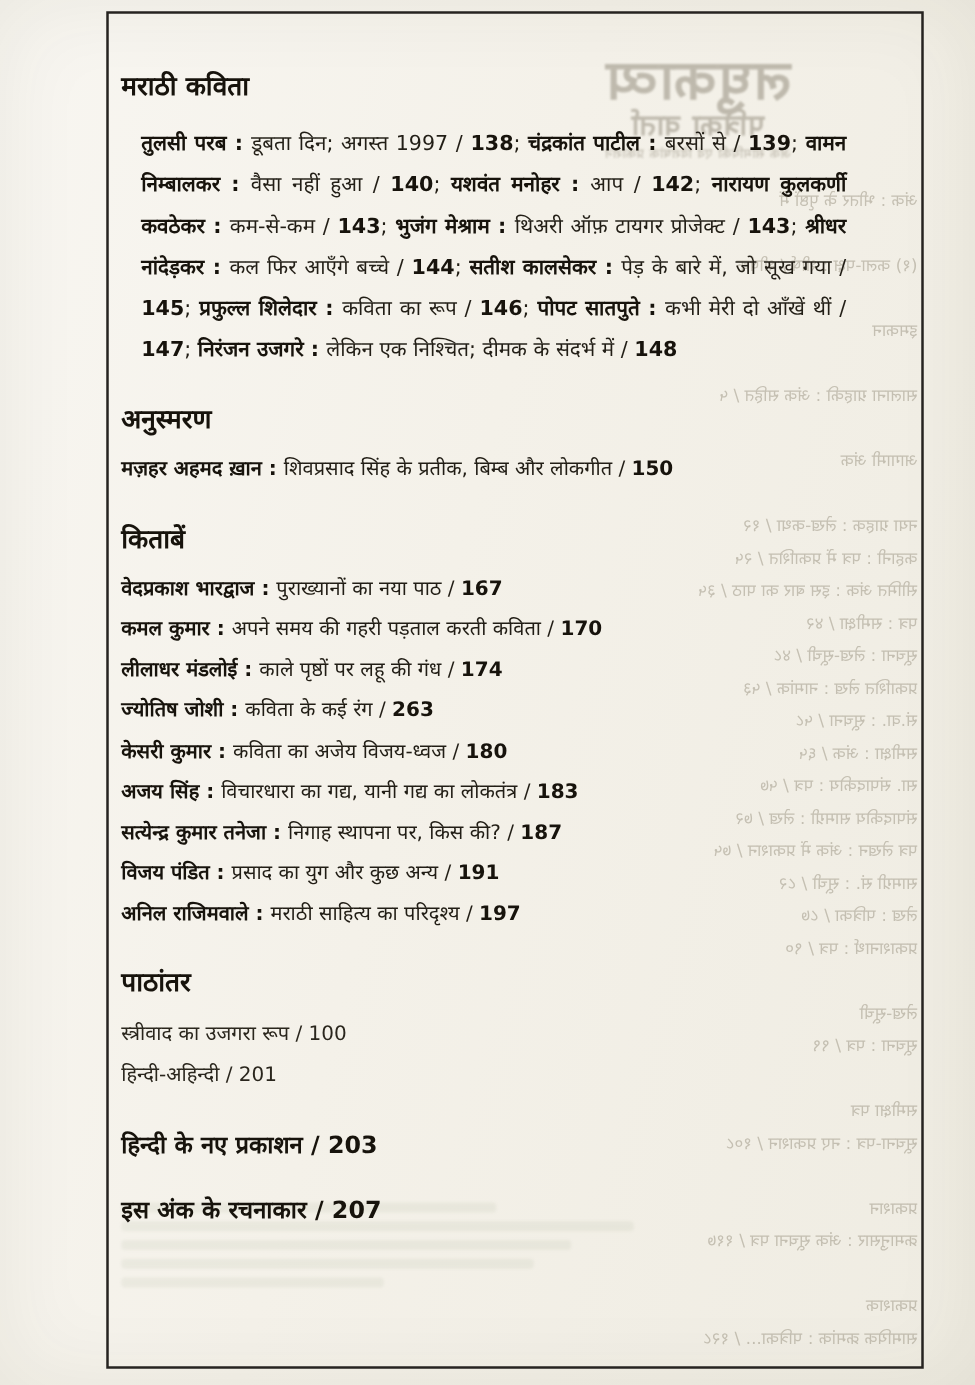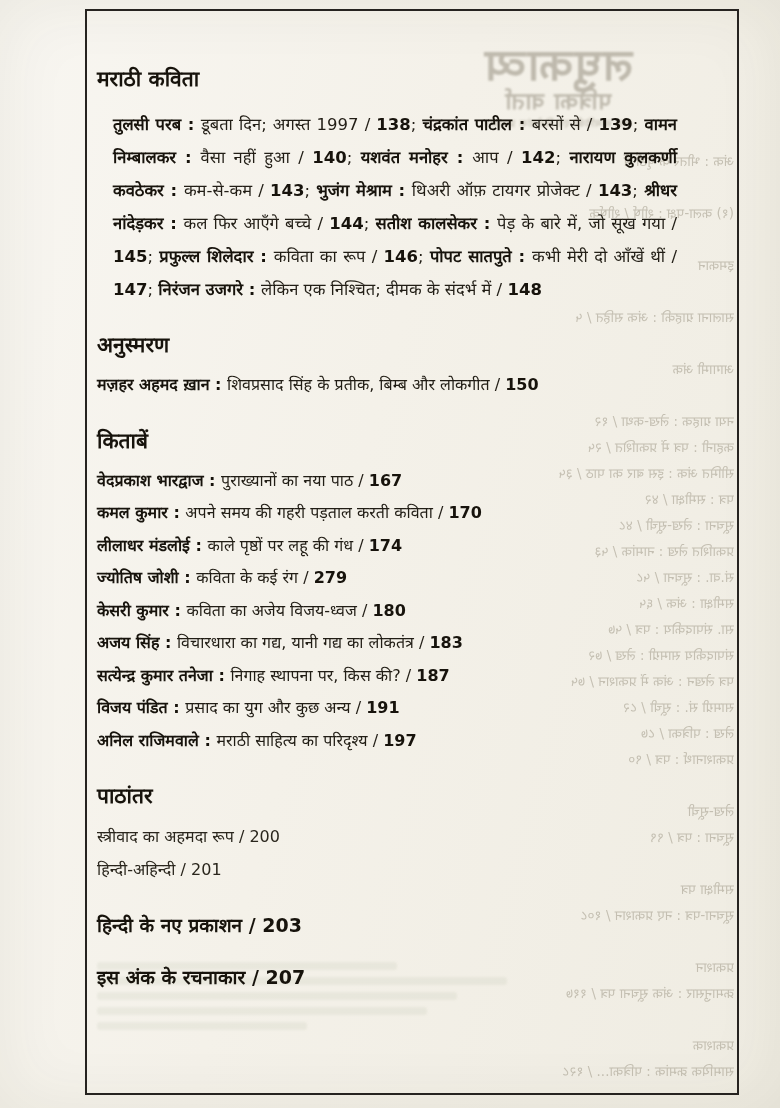--- a/index.html
+++ b/index.html
@@ -34,21 +34,21 @@
     color:#958e7c;opacity:.48;filter:blur(.55px);
     font-size:13.5px;line-height:26px;text-align:left;
     white-space:nowrap;overflow:hidden;
   }
   .ghost-line{height:26px;}
   .smudges{position:absolute;left:97px;top:955px;width:430px;opacity:.35;}
   .smudge{height:8px;margin:7px 0;border-radius:3px;
     background:rgba(135,150,120,0.28);filter:blur(1.1px);}
   
   .content{
-    position:absolute;left:97px;top:50px;width:596px;
+    position:absolute;left:97px;top:40px;width:596px;
     color:#211d15;
   }
   h2.sec{
     font-size:21px;font-weight:bold;color:#17130c;
     margin:24px 0 11px 0;
   }
   h2.sec.first{margin-top:14px;}
   .para{
     font-size:16.5px;line-height:33px;text-align:justify;
     margin:16px;color:#221e16;
@@ -124,31 +124,31 @@
     <h2 class="sec">अनुस्मरण</h2>
     <div id="anusmaran-list">
         <div class="toc-line"><span class="b">मज़हर अहमद ख़ान : </span><span>शिवप्रसाद सिंह के प्रतीक, बिम्ब और लोकगीत / </span><span class="b">150</span></div>
       </div>
 
     <h2 class="sec">किताबें</h2>
     <div id="kitaben-list">
         <div class="toc-line"><span class="b">वेदप्रकाश भारद्वाज : </span><span>पुराख्यानों का नया पाठ / </span><span class="b">167</span></div>
         <div class="toc-line"><span class="b">कमल कुमार : </span><span>अपने समय की गहरी पड़ताल करती कविता / </span><span class="b">170</span></div>
         <div class="toc-line"><span class="b">लीलाधर मंडलोई : </span><span>काले पृष्ठों पर लहू की गंध / </span><span class="b">174</span></div>
-        <div class="toc-line"><span class="b">ज्योतिष जोशी : </span><span>कविता के कई रंग / </span><span class="b">279</span></div>
+        <div class="toc-line"><span class="b">ज्योतिष जोशी : </span><span>कविता के कई रंग / </span><span class="b">263</span></div>
         <div class="toc-line"><span class="b">केसरी कुमार : </span><span>कविता का अजेय विजय-ध्वज / </span><span class="b">180</span></div>
         <div class="toc-line"><span class="b">अजय सिंह : </span><span>विचारधारा का गद्य, यानी गद्य का लोकतंत्र / </span><span class="b">183</span></div>
         <div class="toc-line"><span class="b">सत्येन्द्र कुमार तनेजा : </span><span>निगाह स्थापना पर, किस की? / </span><span class="b">187</span></div>
         <div class="toc-line"><span class="b">विजय पंडित : </span><span>प्रसाद का युग और कुछ अन्य / </span><span class="b">191</span></div>
         <div class="toc-line"><span class="b">अनिल राजिमवाले : </span><span>मराठी साहित्य का परिदृश्य / </span><span class="b">197</span></div>
       </div>
 
     <h2 class="sec">पाठांतर</h2>
     <div id="pathantar-list">
-        <div class="plain-line"><span>स्त्रीवाद का अहमदा रूप / </span><span>200</span></div>
+        <div class="plain-line"><span>स्त्रीवाद का उजगरा रूप / </span><span>100</span></div>
         <div class="plain-line"><span>हिन्दी-अहिन्दी / </span><span>201</span></div>
       </div>
 
     <div id="closing-list">
         <div class="closing-line"><span>हिन्दी के नए प्रकाशन / </span><span>203</span></div>
         <div class="closing-line"><span>इस अंक के रचनाकार / </span><span>207</span></div>
       </div>
 
   </div>
 </div>

